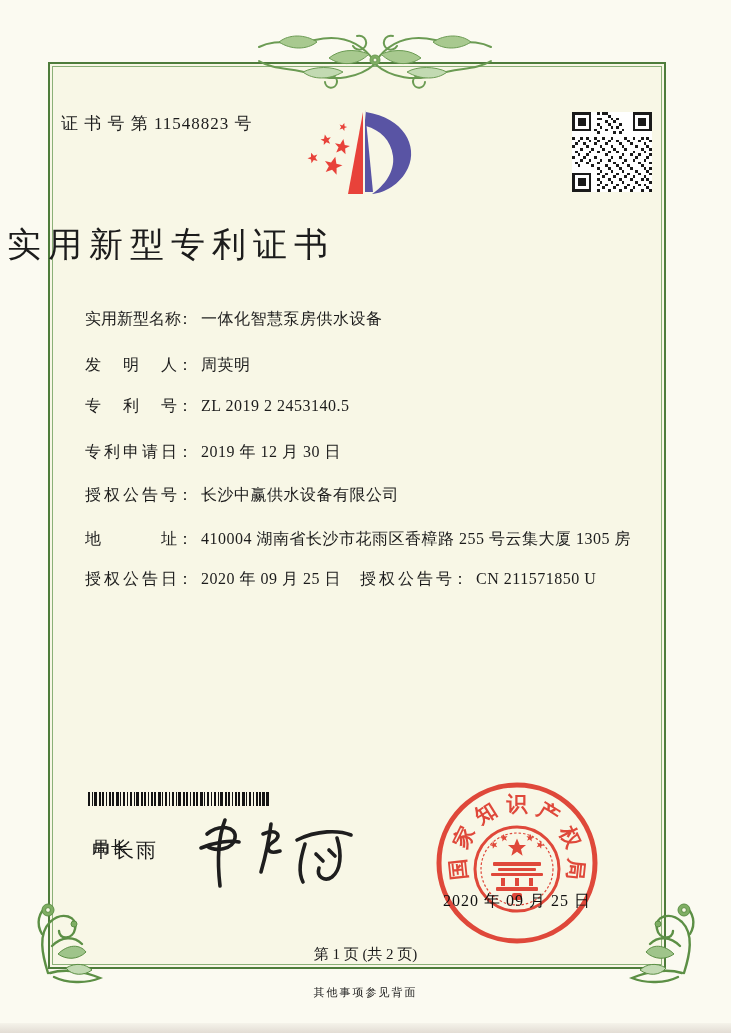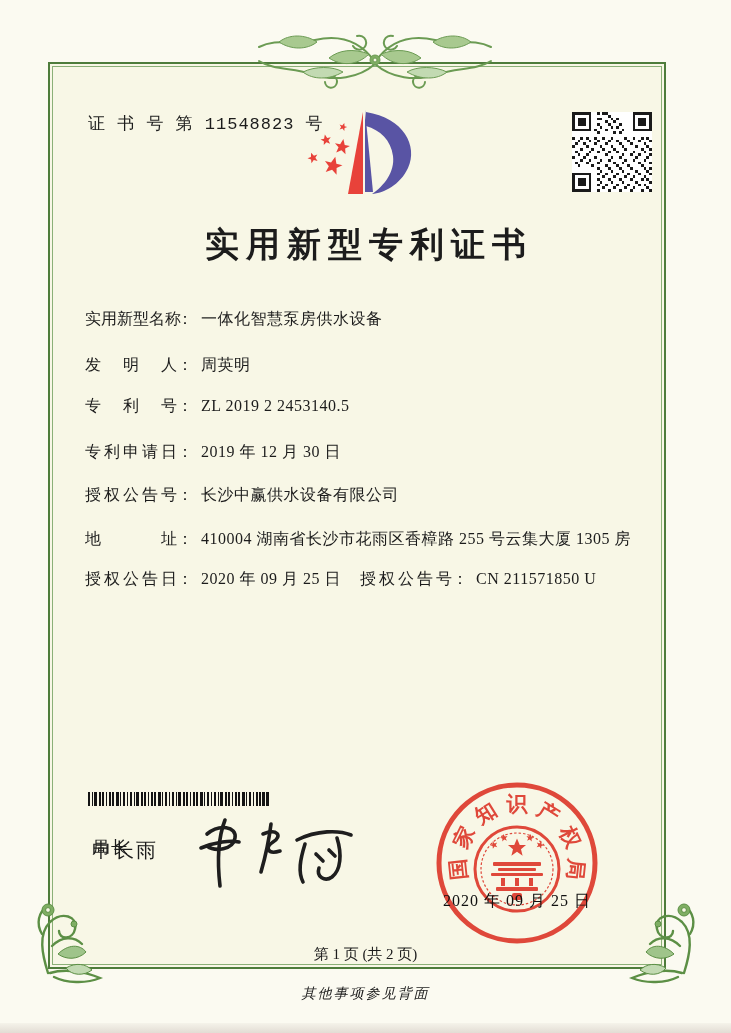--- a/index.html
+++ b/index.html
@@ -5,22 +5,22 @@
   html,body{margin:0;padding:0;}
   body{
     width:731px;height:1033px;position:relative;overflow:hidden;
     background:#fbfaf1;color:#1c1c1c;
     font-family:"Liberation Serif","DejaVu Serif",serif;
   }
   .frame{position:absolute;left:48px;top:62px;width:618px;height:907px;
     border:2px solid #4e7c3b;background:#f8f7e6;box-sizing:border-box;}
   .frame-inner{position:absolute;inset:2px;border:1px solid #8bb077;}
   .abs{position:absolute;}
-  .cert-no{left:88px;top:112px;font-size:17px;letter-spacing:1px;font-family:Liberation Mono, monospace;}
-  .title{left:0;right:0;top:222px;text-align:center;font-size:34px;font-weight:bold;
+  .cert-no{left:61px;top:112px;font-size:17px;letter-spacing:1px;}
+  .title{left:0;right:0;top:222px;text-align:left;font-size:34px;font-weight:normal;
     letter-spacing:7px;text-indent:7px;}
   .row{left:85px;font-size:16px;white-space:nowrap;}
   .row .lbl{display:inline-block;width:92px;text-align:justify;text-align-last:justify;
     vertical-align:bottom;}
   .row .colon{display:inline-block;margin-right:8px;}
   .row .val{letter-spacing:.5px;}
   .row .pair2{position:absolute;left:275px;top:0;white-space:nowrap;}
   .paras{left:85px;top:603px;width:562px;font-size:15.5px;line-height:1.7;
     text-align:justify;font-style:italic;}
   .paras p{margin:0;text-indent:2em;}
@@ -29,21 +29,21 @@
       repeating-linear-gradient(90deg,#141414 0 1.5px,transparent 1.5px 3.5px),
       repeating-linear-gradient(90deg,#141414 0 1px,transparent 1px 6px);
     background-color:#f8f7e6;}
   .signer-title{left:92px;top:836px;font-size:17px;letter-spacing:2px;}
   .signer-name{left:92px;top:837px;font-size:20px;letter-spacing:2px;}
   .sig{left:185px;top:808px;}
   .seal{left:430px;top:776px;}
   .seal-date{left:430px;top:891px;width:174px;text-align:center;font-size:16px;
     letter-spacing:1px;color:#111;}
   .page-info{left:0;right:0;top:945px;text-align:center;font-size:15px;}
-  .back-note{left:0;right:0;top:985px;text-align:center;font-size:14px;font-style:italic;
+  .back-note{left:0;right:0;top:985px;text-align:center;font-size:11px;
     letter-spacing:2px;}
   .bottom-edge{left:0;right:0;bottom:0;height:10px;
     background:linear-gradient(#f5f3ea,#e2dcd4);}
   svg{display:block;}
 </style>
 </head>
 <body>
 
 <div class="frame">
   <div class="frame-inner"></div>

